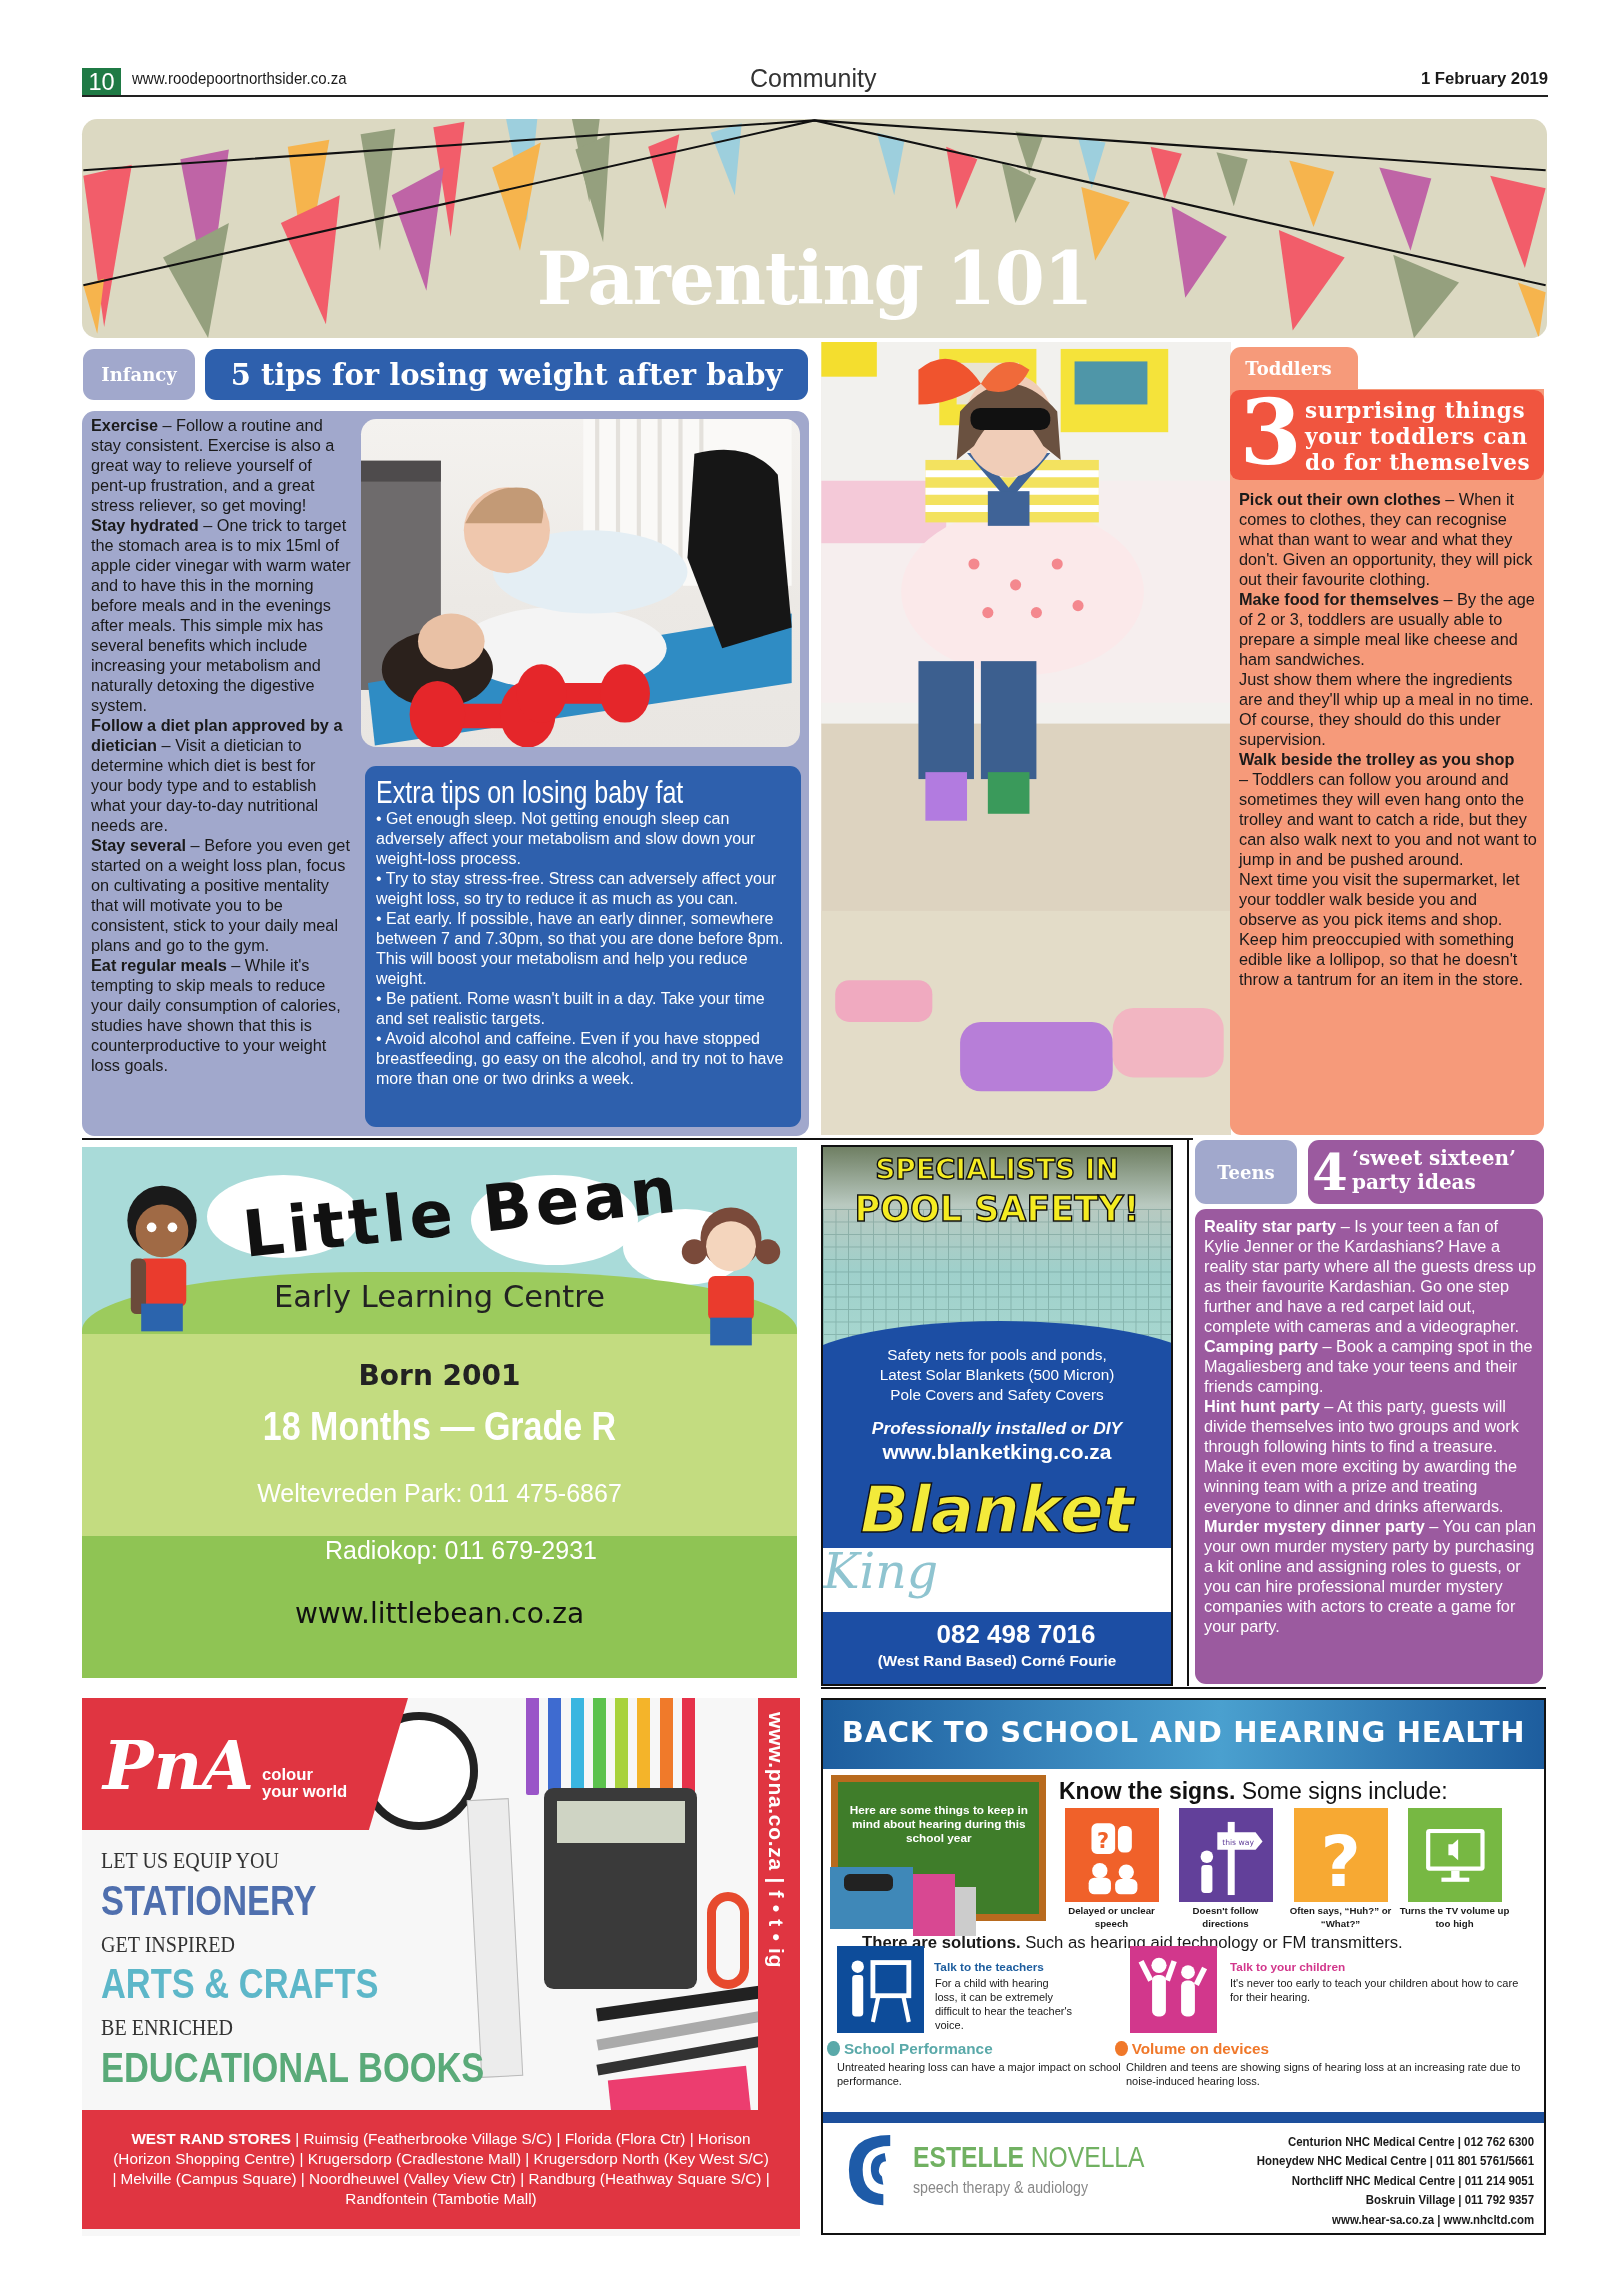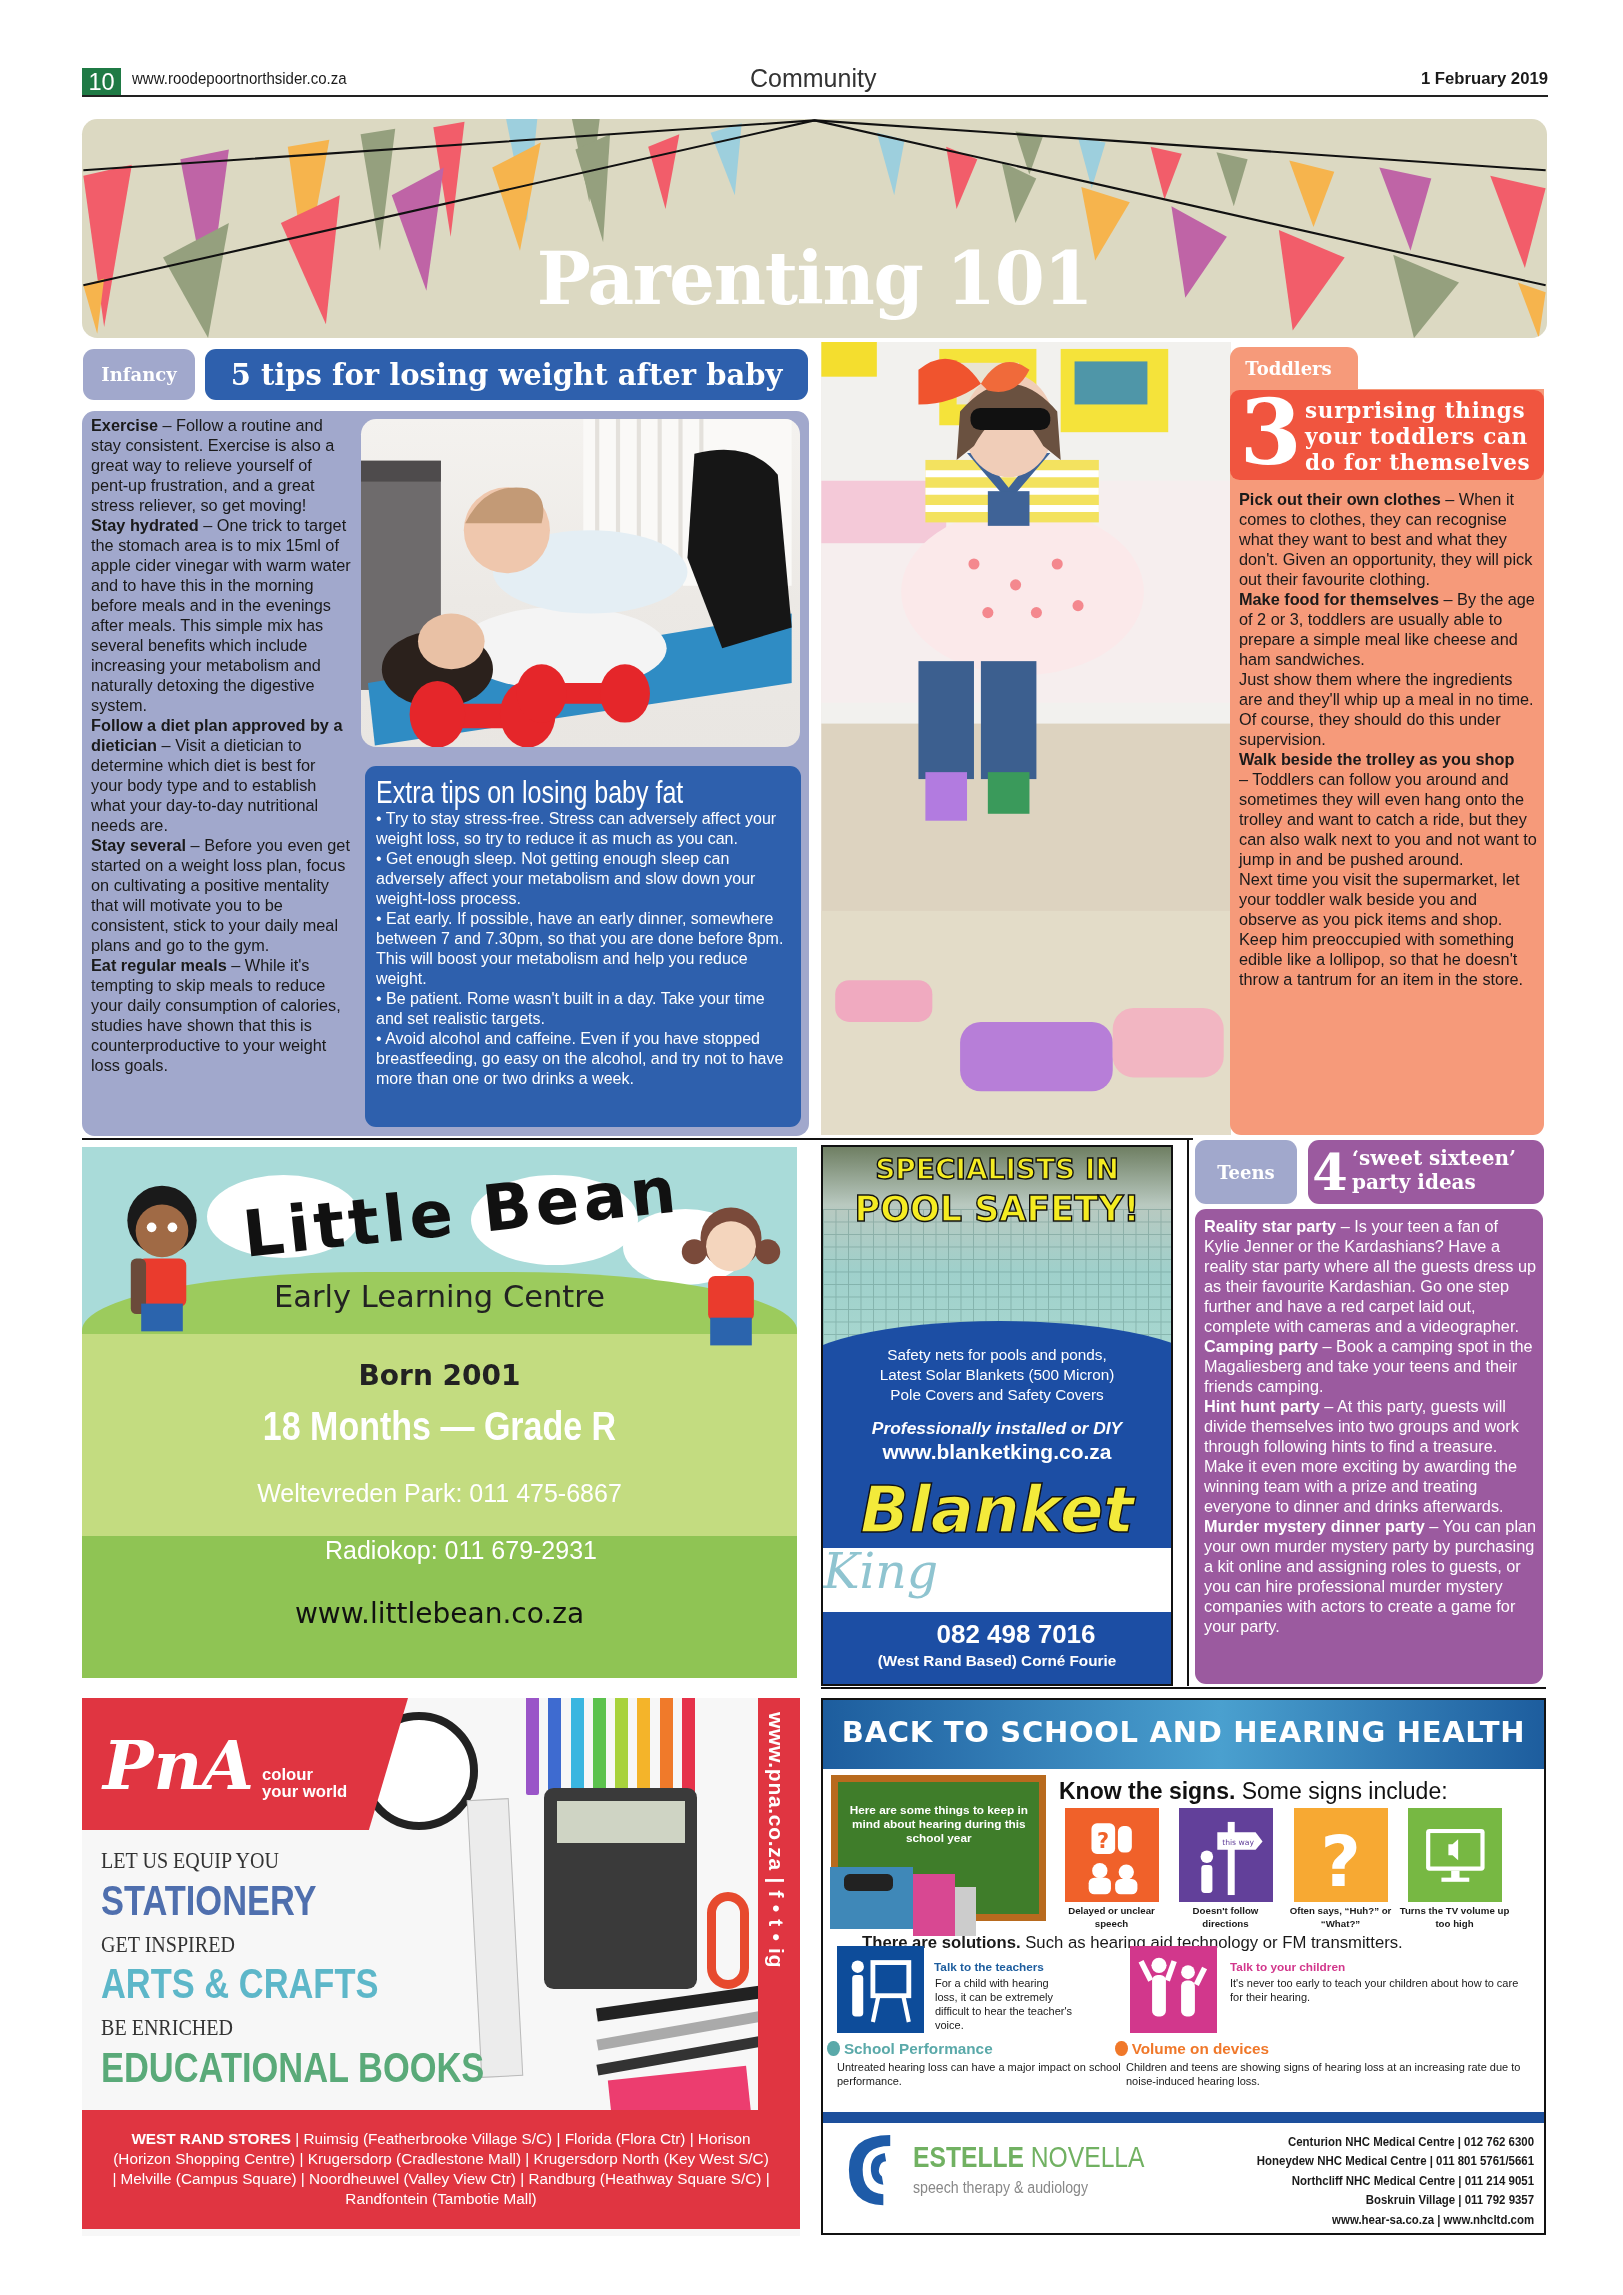--- a/index.html
+++ b/index.html
@@ -201,22 +201,22 @@
       <rect x="250" y="380" width="140" height="30" rx="12"></rect>
       <ellipse cx="260" cy="395" rx="36" ry="42"></ellipse>
       <ellipse cx="380" cy="395" rx="36" ry="42"></ellipse>
     </g>
   </svg>
 </div>
 
 <div class="abs extra-box">
   <div class="extra-title">Extra tips on losing baby fat</div>
   <ul class="extra-list">
+    <li>Get enough sleep. Not getting enough sleep can adversely affect your metabolism and slow down your weight-loss process.</li>
     <li>Try to stay stress-free. Stress can adversely affect your weight loss, so try to reduce it as much as you can.</li>
-    <li>Get enough sleep. Not getting enough sleep can adversely affect your metabolism and slow down your weight-loss process.</li>
     <li>Eat early. If possible, have an early dinner, somewhere between 7 and 7.30pm, so that you are done before 8pm. This will boost your metabolism and help you reduce weight.</li>
     <li>Be patient. Rome wasn't built in a day. Take your time and set realistic targets.</li>
     <li>Avoid alcohol and caffeine. Even if you have stopped breastfeeding, go easy on the alcohol, and try not to have more than one or two drinks a week.</li>
   </ul>
 </div>
 
 <div class="abs photo-girl" title="Toddler girl in sunglasses, red bow, striped top, dungarees and polka-dot tutu">
   <svg width="410" height="793" viewBox="0 0 590 1143">
     <rect x="0" y="0" width="590" height="1143" fill="#f2f1ee"></rect>
     <rect x="0" y="0" width="80" height="50" fill="#f4de2e"></rect>
@@ -270,21 +270,21 @@
 <div class="abs toddler-panel"></div>
 <div class="abs toddler-head">
   <div class="toddler-num">3</div>
   <div class="toddler-title">
     <div>surprising things</div>
     <div>your toddlers can</div>
     <div>do for themselves</div>
   </div>
 </div>
 <div class="abs toddler-text body-text">
-  <p><b>Pick out their own clothes</b> – <span>When it comes to clothes, they can recognise what they want to best and what they don't. Given an opportunity, they will pick out their favourite clothing.</span></p>
+  <p><b>Pick out their own clothes</b> – <span>When it comes to clothes, they can recognise what than want to wear and what they don't. Given an opportunity, they will pick out their favourite clothing.</span></p>
   <p><b>Make food for themselves</b> – <span>By the age of 2 or 3, toddlers are usually able to prepare a simple meal like cheese and ham sandwiches.</span></p>
   <p><span>Just show them where the ingredients are and they'll whip up a meal in no time. Of course, they should do this under supervision.</span></p>
   <p><b>Walk beside the trolley as you shop</b><br>– <span>Toddlers can follow you around and sometimes they will even hang onto the trolley and want to catch a ride, but they can also walk next to you and not want to jump in and be pushed around.</span></p>
   <p><span>Next time you visit the supermarket, let your toddler walk beside you and observe as you pick items and shop. Keep him preoccupied with something edible like a lollipop, so that he doesn't throw a tantrum for an item in the store.</span></p>
 </div>
 
 <div class="abs rule-h" style="left:82px; top:1138px; width:1111px;"></div>
 <div class="abs rule-v" style="left:1187px; top:1138px; height:548px;"></div>
 <div class="abs rule-h" style="left:821px; top:1687px; width:725px;"></div>
 

